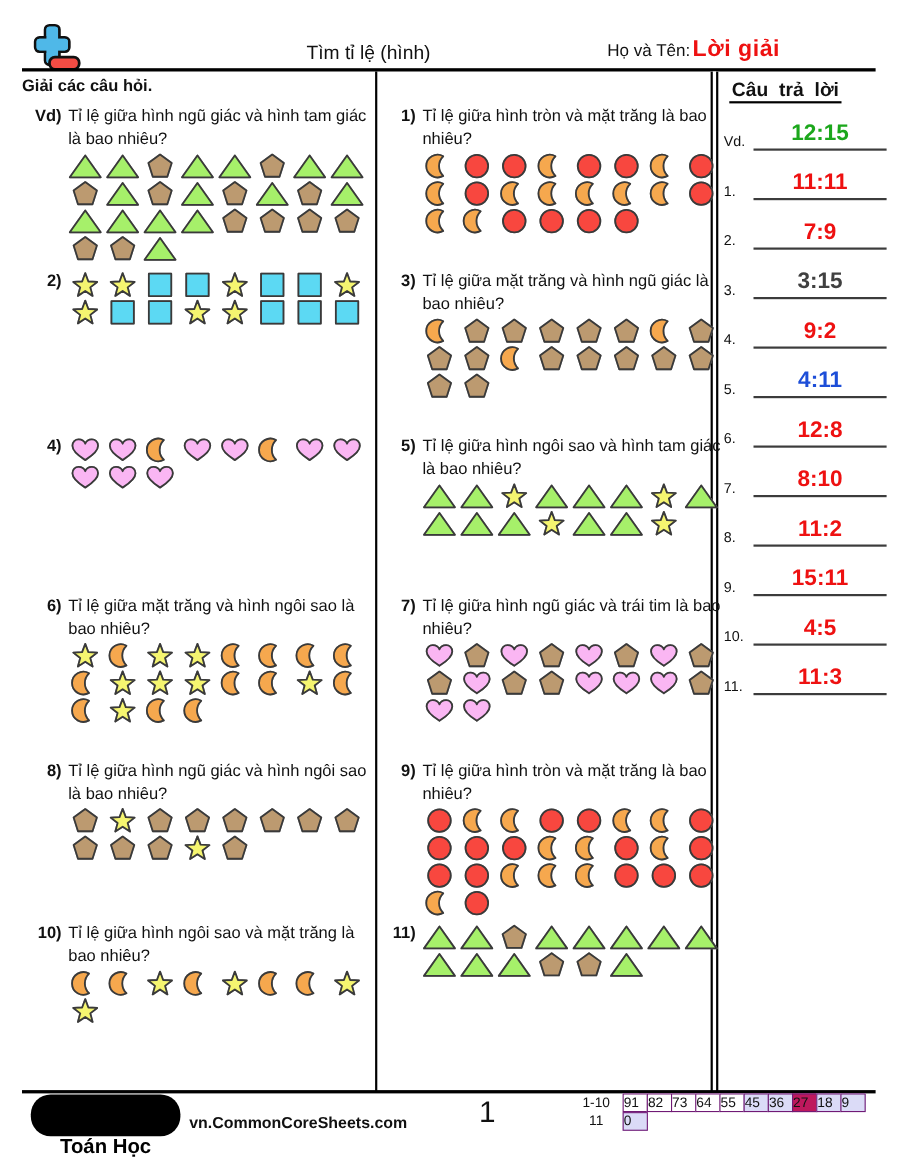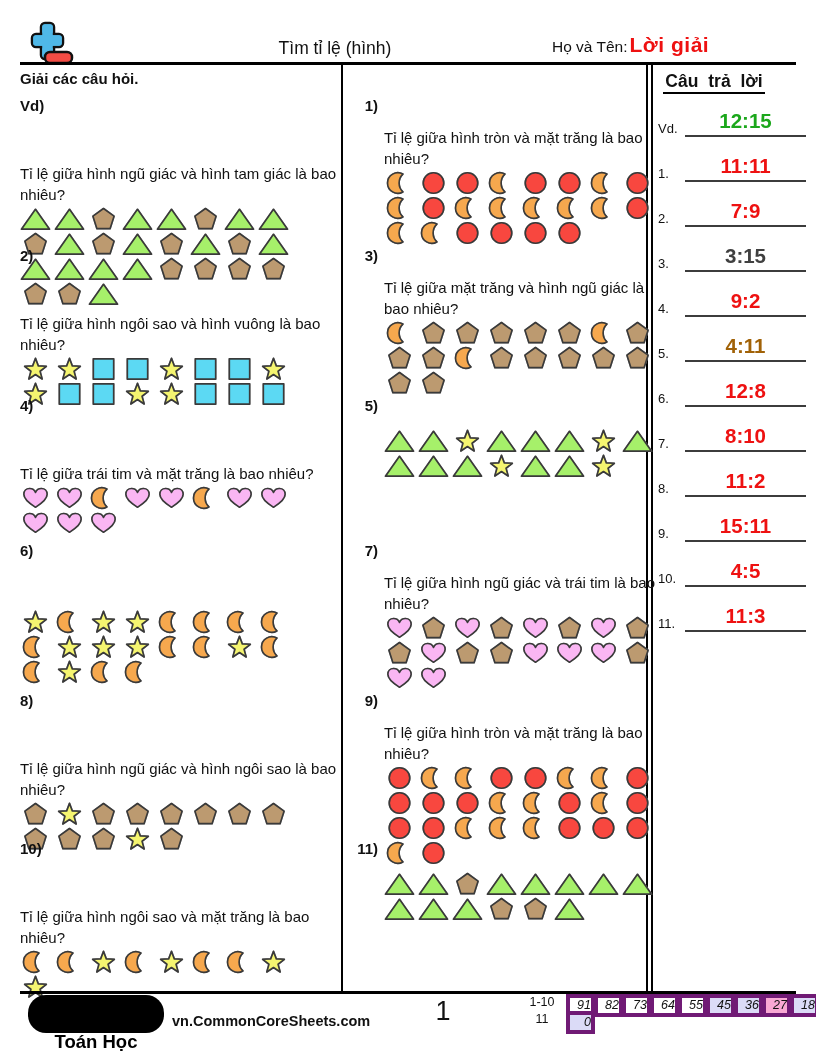--- a/index.html
+++ b/index.html
@@ -24,41 +24,41 @@
   .answers-header{position:absolute;left:636px;top:71px;width:156px;text-align:center;
         font-size:17.5px;font-weight:bold;}
   .answers-header span{border-bottom:2px solid #000;padding:0 2px 1px 2px;word-spacing:5px;}
   .answer-row{position:absolute;left:658px;width:148px;height:30px;display:flex;align-items:flex-end;}
   .ans-label{flex:0 0 27px;font-size:13px;padding-bottom:1px;}
   .ans-line{flex:1;text-align:center;border-bottom:2px solid #3c3c3c;
         font-size:20.5px;font-weight:bold;line-height:1;padding-bottom:4px;}
 
   
   .problem{position:absolute;display:flex;align-items:flex-start;}
-  .problem.col0{left:20px;width:322px;flex-direction:column;}
+  .problem.col0{left:20px;width:322px;}
   .problem.col1{left:342px;width:304px;}
   .q-num{flex:0 0 36px;text-align:right;padding-right:6px;font-size:15px;font-weight:bold;line-height:21px;}
-  .q-body{flex:1;margin-top:32px;}
+  .q-body{flex:1;}
   .q-text{font-size:15px;line-height:21px;}
   .shapes{margin-top:2px;display:flex;flex-wrap:wrap;width:278px;}
   .shape{flex:0 0 34px;height:25px;}
   .shape svg{filter:drop-shadow(0.7px 0.9px 0 #9a9a9a);}
 
   
   .footer-rule{position:absolute;left:20px;top:991px;width:776px;height:3px;background:#000;}
   .brand{position:absolute;left:28px;top:995px;width:136px;height:38px;background:#000;border-radius:18px;}
   .brand-inner{position:absolute;left:3px;top:3px;right:3px;bottom:3px;background:#fff;border-radius:14px;
         display:flex;align-items:center;justify-content:center;font-size:18.5px;font-weight:bold;color:#000;margin-top:44px;}
   .site{position:absolute;left:172px;top:1013px;font-size:14.5px;font-weight:bold;}
   .page-num{position:absolute;left:408px;top:996px;width:70px;text-align:center;font-size:27px;}
   .score{position:absolute;left:522px;top:994px;}
   .score-row{display:flex;height:17px;}
   .score-label{flex:0 0 40px;text-align:center;padding-right:5px;font-size:12.5px;line-height:17px;}
-  .score-cell{width:21px;height:15px;border:4px solid #701a75;margin-left:-1px;text-align:right;
-        font-size:12.5px;line-height:15px;background:#fff;font-style:italic;}
+  .score-cell{width:21px;height:15px;border:1px solid #701a75;margin-left:-1px;text-align:left;
+        font-size:12.5px;line-height:15px;background:#fff;}
 </style>
 </head>
 <body>
 
 <div class="page">
 
   <div class="logo">
     <svg width="50" height="44" viewBox="0 0 50 44">
       <rect x="11" y="2" width="13" height="36" rx="4" fill="#4fb8e8" stroke="#111" stroke-width="2.5"></rect>
       <rect x="2" y="13" width="31" height="13" rx="4" fill="#4fb8e8" stroke="#111" stroke-width="2.5"></rect>
@@ -336,21 +336,20 @@
                 <g stroke="#3a3a3a" stroke-width="1.7" stroke-linejoin="round">
                   <circle cx="16" cy="12" r="10.6" fill="#f8473f"></circle>
                 </g>
               </svg></span>
           </div>
         </div>
       </div>
       <div class="problem col0" style="top: 245px;">
         <div class="q-num">2)</div>
         <div class="q-body">
-          <div class="q-text">Tỉ lệ giữa hình ngôi sao và hình vuông là bao nhiêu?</div>
           <div class="shapes">
             <span class="shape"><svg viewBox="0 0 32 24" width="31" height="24">
                 <g stroke="#3a3a3a" stroke-width="1.7" stroke-linejoin="round">
                   <polygon points="16,1 18.9,8.8 27.2,9.2 20.7,14.3 22.9,22.3 16,17.7 9.1,22.3 11.3,14.3 4.8,9.2 13.1,8.8" fill="#f5f570"></polygon>
                 </g>
               </svg></span>
             <span class="shape"><svg viewBox="0 0 32 24" width="31" height="24">
                 <g stroke="#3a3a3a" stroke-width="1.7" stroke-linejoin="round">
                   <polygon points="16,1 18.9,8.8 27.2,9.2 20.7,14.3 22.9,22.3 16,17.7 9.1,22.3 11.3,14.3 4.8,9.2 13.1,8.8" fill="#f5f570"></polygon>
                 </g>
@@ -522,21 +521,20 @@
                 <g stroke="#3a3a3a" stroke-width="1.7" stroke-linejoin="round">
                   <polygon points="16,1.2 26.9,9.1 22.8,22 9.2,22 5.1,9.1" fill="#bc9a70"></polygon>
                 </g>
               </svg></span>
           </div>
         </div>
       </div>
       <div class="problem col0" style="top: 395px;">
         <div class="q-num">4)</div>
         <div class="q-body">
-          <div class="q-text">Tỉ lệ giữa trái tim và mặt trăng là bao nhiêu?</div>
           <div class="shapes">
             <span class="shape"><svg viewBox="0 0 32 24" width="31" height="24">
                 <g stroke="#3a3a3a" stroke-width="1.7" stroke-linejoin="round">
                   <path d="M16,21.5 C14.5,20.5 4,14.5 4,8.2 C4,4.6 6.6,2.2 9.8,2.2 C12.6,2.2 15,3.8 16,6.2 C17,3.8 19.4,2.2 22.2,2.2 C25.4,2.2 28,4.6 28,8.2 C28,14.5 17.5,20.5 16,21.5 Z" fill="#fab6f3"></path>
                 </g>
               </svg></span>
             <span class="shape"><svg viewBox="0 0 32 24" width="31" height="24">
                 <g stroke="#3a3a3a" stroke-width="1.7" stroke-linejoin="round">
                   <path d="M16,21.5 C14.5,20.5 4,14.5 4,8.2 C4,4.6 6.6,2.2 9.8,2.2 C12.6,2.2 15,3.8 16,6.2 C17,3.8 19.4,2.2 22.2,2.2 C25.4,2.2 28,4.6 28,8.2 C28,14.5 17.5,20.5 16,21.5 Z" fill="#fab6f3"></path>
                 </g>
@@ -585,20 +583,21 @@
                 <g stroke="#3a3a3a" stroke-width="1.7" stroke-linejoin="round">
                   <path d="M16,21.5 C14.5,20.5 4,14.5 4,8.2 C4,4.6 6.6,2.2 9.8,2.2 C12.6,2.2 15,3.8 16,6.2 C17,3.8 19.4,2.2 22.2,2.2 C25.4,2.2 28,4.6 28,8.2 C28,14.5 17.5,20.5 16,21.5 Z" fill="#fab6f3"></path>
                 </g>
               </svg></span>
           </div>
         </div>
       </div>
       <div class="problem col1" style="top: 395px;">
         <div class="q-num">5)</div>
         <div class="q-body">
+          <div class="q-text">Tỉ lệ giữa hình ngôi sao và hình tam giác là bao nhiêu?</div>
           <div class="shapes">
             <span class="shape"><svg viewBox="0 0 32 24" width="31" height="24">
                 <g stroke="#3a3a3a" stroke-width="1.7" stroke-linejoin="round">
                   <polygon points="16,2 30.5,22.5 1.5,22.5" fill="#a6f06a"></polygon>
                 </g>
               </svg></span>
             <span class="shape"><svg viewBox="0 0 32 24" width="31" height="24">
                 <g stroke="#3a3a3a" stroke-width="1.7" stroke-linejoin="round">
                   <polygon points="16,2 30.5,22.5 1.5,22.5" fill="#a6f06a"></polygon>
                 </g>
@@ -667,20 +666,21 @@
                 <g stroke="#3a3a3a" stroke-width="1.7" stroke-linejoin="round">
                   <polygon points="16,1 18.9,8.8 27.2,9.2 20.7,14.3 22.9,22.3 16,17.7 9.1,22.3 11.3,14.3 4.8,9.2 13.1,8.8" fill="#f5f570"></polygon>
                 </g>
               </svg></span>
           </div>
         </div>
       </div>
       <div class="problem col0" style="top: 540px;">
         <div class="q-num">6)</div>
         <div class="q-body">
+          <div class="q-text">Tỉ lệ giữa mặt trăng và hình ngôi sao là bao nhiêu?</div>
           <div class="shapes">
             <span class="shape"><svg viewBox="0 0 32 24" width="31" height="24">
                 <g stroke="#3a3a3a" stroke-width="1.7" stroke-linejoin="round">
                   <polygon points="16,1 18.9,8.8 27.2,9.2 20.7,14.3 22.9,22.3 16,17.7 9.1,22.3 11.3,14.3 4.8,9.2 13.1,8.8" fill="#f5f570"></polygon>
                 </g>
               </svg></span>
             <span class="shape"><svg viewBox="0 0 32 24" width="31" height="24">
                 <g stroke="#3a3a3a" stroke-width="1.7" stroke-linejoin="round">
                   <path d="M19.5,2.8 A10.6,10.6 0 1,0 19.5,21.2 A12.8,12.8 0 0,1 19.5,2.8 Z" fill="#f6a84e"></path>
                 </g>
@@ -1238,21 +1238,21 @@
       <div class="answer-row" style="top: 242px;">
         <span class="ans-label">3.</span>
         <span class="ans-line"><span class="ans-value" style="color:#404040">3:15</span></span>
       </div>
       <div class="answer-row" style="top: 287px;">
         <span class="ans-label">4.</span>
         <span class="ans-line"><span class="ans-value" style="color:#ee1111">9:2</span></span>
       </div>
       <div class="answer-row" style="top: 332px;">
         <span class="ans-label">5.</span>
-        <span class="ans-line"><span class="ans-value" style="color:#a16207">4:11</span></span>
+        <span class="ans-line"><span class="ans-value" style="color:#1d4ed8">4:11</span></span>
       </div>
       <div class="answer-row" style="top: 377px;">
         <span class="ans-label">6.</span>
         <span class="ans-line"><span class="ans-value" style="color:#ee1111">12:8</span></span>
       </div>
       <div class="answer-row" style="top: 422px;">
         <span class="ans-label">7.</span>
         <span class="ans-line"><span class="ans-value" style="color:#ee1111">8:10</span></span>
       </div>
       <div class="answer-row" style="top: 467px;">
@@ -1282,21 +1282,21 @@
   <div class="score" id="score">
       <div class="score-row">
         <span class="score-label">1-10</span>
         <span class="score-cell" style="background:#fff">91</span>
         <span class="score-cell" style="background:#fff">82</span>
         <span class="score-cell" style="background:#fff">73</span>
         <span class="score-cell" style="background:#fff">64</span>
         <span class="score-cell" style="background:#fff">55</span>
         <span class="score-cell" style="background:#dbdbf7">45</span>
         <span class="score-cell" style="background:#dbdbf7">36</span>
-        <span class="score-cell" style="background:#f9a8d4">27</span>
+        <span class="score-cell" style="background:#be185d">27</span>
         <span class="score-cell" style="background:#dbdbf7">18</span>
         <span class="score-cell" style="background:#dbdbf7">9</span>
       </div>
       <div class="score-row">
         <span class="score-label">11</span>
         <span class="score-cell" style="background:#dbdbf7">0</span>
       </div>
     </div>
 
 </div>

